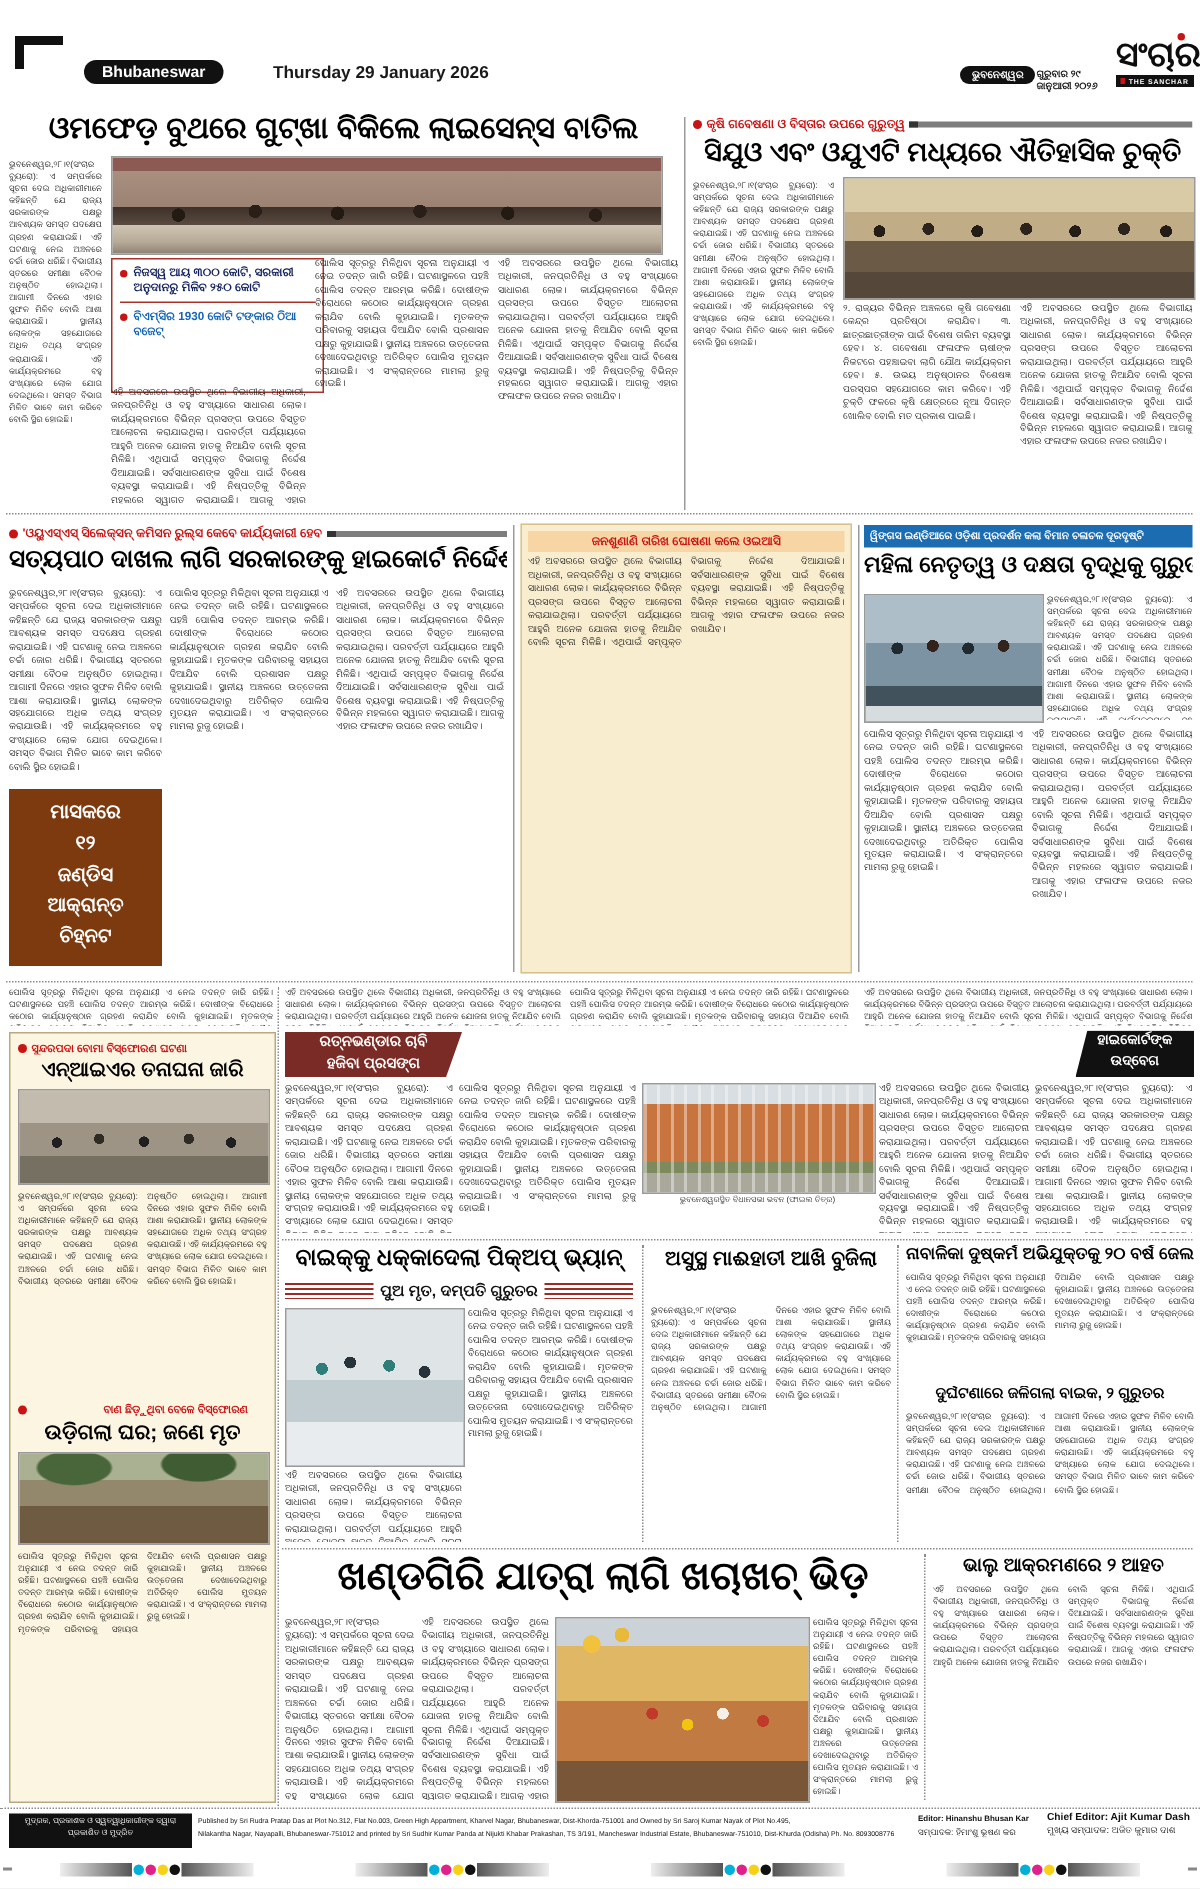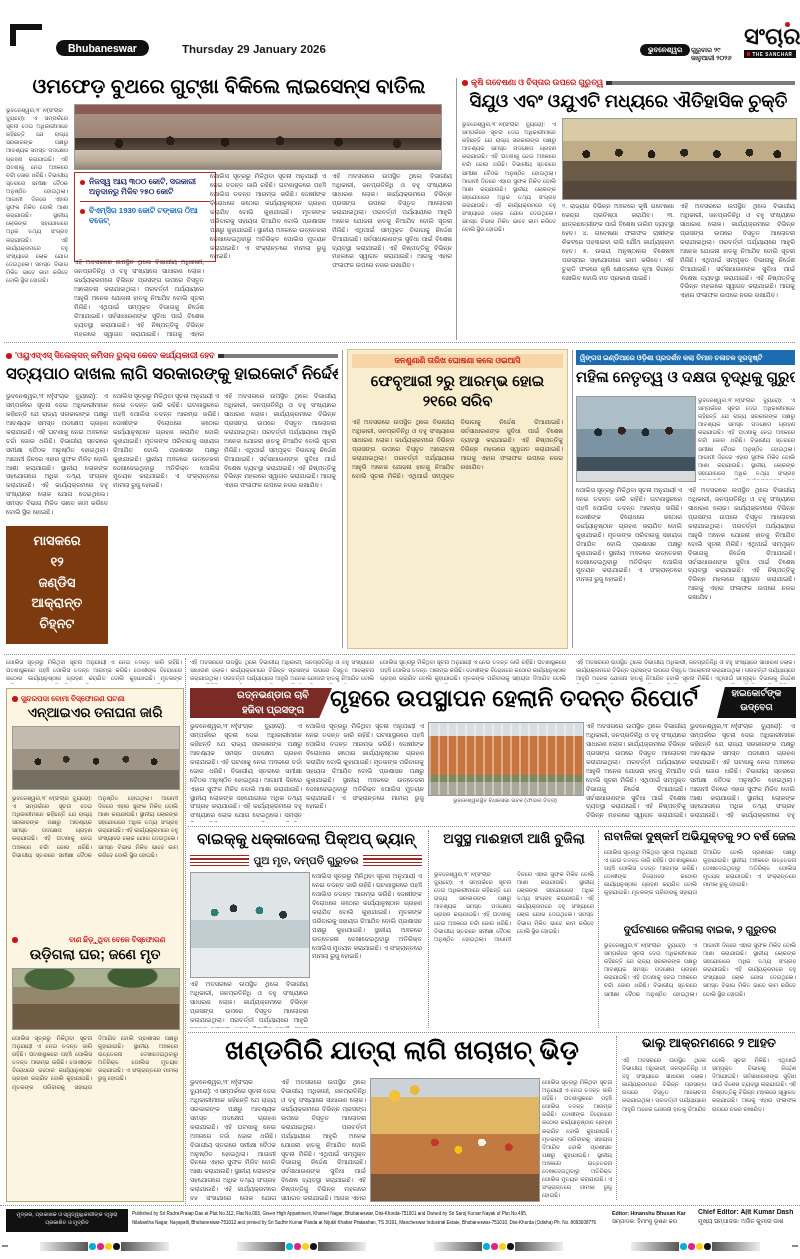--- a/index.html
+++ b/index.html
@@ -115,21 +115,20 @@
     <div>ଆକ୍ରାନ୍ତ</div>
     <div>ଚିହ୍ନଟ</div>
   </div>
   <div class="abs bt" style="left:113px;top:392px;width:106px;height:252px;">ପୋଲିସ ସୂତ୍ରରୁ ମିଳିଥିବା ସୂଚନା ଅନୁଯାୟୀ ଏ ନେଇ ତଦନ୍ତ ଜାରି ରହିଛି। ଘଟଣାସ୍ଥଳରେ ପହଞ୍ଚି ପୋଲିସ ତଦନ୍ତ ଆରମ୍ଭ କରିଛି। ଦୋଷୀଙ୍କ ବିରୋଧରେ କଠୋର କାର୍ଯ୍ୟାନୁଷ୍ଠାନ ଗ୍ରହଣ କରାଯିବ ବୋଲି କୁହାଯାଇଛି। ମୃତକଙ୍କ ପରିବାରକୁ ସହାୟତା ଦିଆଯିବ ବୋଲି ପ୍ରଶାସନ ପକ୍ଷରୁ କୁହାଯାଇଛି। ସ୍ଥାନୀୟ ଅଞ୍ଚଳରେ ଉତ୍ତେଜନା ଦେଖାଦେଇଥିବାରୁ ଅତିରିକ୍ତ ପୋଲିସ ମୁତୟନ କରାଯାଇଛି। ଏ ସଂକ୍ରାନ୍ତରେ ମାମଲା ରୁଜୁ ହୋଇଛି।</div>
   <div class="abs bt" style="left:224px;top:392px;width:112px;height:252px;">ଏହି ଅବସରରେ ଉପସ୍ଥିତ ଥିଲେ ବିଭାଗୀୟ ଅଧିକାରୀ, ଜନପ୍ରତିନିଧି ଓ ବହୁ ସଂଖ୍ୟାରେ ସାଧାରଣ ଲୋକ। କାର୍ଯ୍ୟକ୍ରମରେ ବିଭିନ୍ନ ପ୍ରସଙ୍ଗ ଉପରେ ବିସ୍ତୃତ ଆଲୋଚନା କରାଯାଇଥିଲା। ପରବର୍ତ୍ତୀ ପର୍ଯ୍ୟାୟରେ ଆହୁରି ଅନେକ ଯୋଜନା ହାତକୁ ନିଆଯିବ ବୋଲି ସୂଚନା ମିଳିଛି। ଏଥିପାଇଁ ସମ୍ପୃକ୍ତ ବିଭାଗକୁ ନିର୍ଦ୍ଦେଶ ଦିଆଯାଇଛି। ସର୍ବସାଧାରଣଙ୍କ ସୁବିଧା ପାଇଁ ବିଶେଷ ବ୍ୟବସ୍ଥା କରାଯାଇଛି। ଏହି ନିଷ୍ପତ୍ତିକୁ ବିଭିନ୍ନ ମହଲରେ ସ୍ୱାଗତ କରାଯାଇଛି। ଆଗକୁ ଏହାର ଫଳାଫଳ ଉପରେ ନଜର ରଖାଯିବ।</div>
 
   <div class="abs vr" style="left:342px;top:350px;height:298px;"></div>
 
   <div class="abs" style="left:347px;top:349px;width:221px;height:300px;background:#f8edcf;border:1px solid #d8c08e;box-sizing:border-box;padding:4px;">
     <div style="background:#f7d5a4;color:#c81414;font-weight:bold;font-size:8px;text-align:center;padding:2px 1px;white-space:nowrap;overflow:hidden;">ଜନଶୁଣାଣି ତାରିଖ ଘୋଷଣା କଲେ ଓଇଆସି</div>
-    <div class="hl" style="font-size:15px;line-height:1.35;margin-top:3px;height:44px;">ଫେବୃଆରୀ ୨ରୁ ଆରମ୍ଭ ହୋଇ ୨୧ରେ ସରିବ</div>
     <div class="bt cols2" style="height:232px;margin-top:3px;">ଏହି ଅବସରରେ ଉପସ୍ଥିତ ଥିଲେ ବିଭାଗୀୟ ଅଧିକାରୀ, ଜନପ୍ରତିନିଧି ଓ ବହୁ ସଂଖ୍ୟାରେ ସାଧାରଣ ଲୋକ। କାର୍ଯ୍ୟକ୍ରମରେ ବିଭିନ୍ନ ପ୍ରସଙ୍ଗ ଉପରେ ବିସ୍ତୃତ ଆଲୋଚନା କରାଯାଇଥିଲା। ପରବର୍ତ୍ତୀ ପର୍ଯ୍ୟାୟରେ ଆହୁରି ଅନେକ ଯୋଜନା ହାତକୁ ନିଆଯିବ ବୋଲି ସୂଚନା ମିଳିଛି। ଏଥିପାଇଁ ସମ୍ପୃକ୍ତ ବିଭାଗକୁ ନିର୍ଦ୍ଦେଶ ଦିଆଯାଇଛି। ସର୍ବସାଧାରଣଙ୍କ ସୁବିଧା ପାଇଁ ବିଶେଷ ବ୍ୟବସ୍ଥା କରାଯାଇଛି। ଏହି ନିଷ୍ପତ୍ତିକୁ ବିଭିନ୍ନ ମହଲରେ ସ୍ୱାଗତ କରାଯାଇଛି। ଆଗକୁ ଏହାର ଫଳାଫଳ ଉପରେ ନଜର ରଖାଯିବ।</div>
   </div>
 
   <div class="abs vr" style="left:572px;top:350px;height:298px;"></div>
 
   <div class="abs" style="left:576px;top:350px;width:219px;height:15px;background:#1b6cb0;color:#fff;font-weight:bold;font-size:7px;line-height:15px;padding:0 4px;white-space:nowrap;overflow:hidden;box-sizing:border-box;">ୱିଙ୍ଗସ ଇଣ୍ଡିଆରେ ଓଡ଼ିଶା ପ୍ରଦର୍ଶନ କଲା ବିମାନ ଚଳାଚଳ ଦୂରଦୃଷ୍ଟି</div>
   <div class="abs hl" style="left:576px;top:368px;width:219px;height:24px;font-size:15px;white-space:nowrap;">ମହିଳା ନେତୃତ୍ୱ ଓ ଦକ୍ଷତା ବୃଦ୍ଧିକୁ ଗୁରୁତ୍ୱ</div>
   <div class="photo" style="left:576px;top:396px;width:118px;height:84px;background:
       radial-gradient(circle 4px at 18% 42%, #1f2a30 98%, transparent),
       radial-gradient(circle 4px at 38% 40%, #32241c 98%, transparent),
@@ -169,25 +168,24 @@
         radial-gradient(ellipse 26px 12px at 22% 16%, #49663a 92%, transparent),
         radial-gradient(ellipse 26px 12px at 72% 12%, #3f5c33 92%, transparent),
         linear-gradient(180deg,#aab092 0%,#aab092 30%,#93886c 30%,#93886c 58%,#6e5b41 58%);"></div>
     <div class="bt bts cols2" style="height:148px;margin-top:4px;">ପୋଲିସ ସୂତ୍ରରୁ ମିଳିଥିବା ସୂଚନା ଅନୁଯାୟୀ ଏ ନେଇ ତଦନ୍ତ ଜାରି ରହିଛି। ଘଟଣାସ୍ଥଳରେ ପହଞ୍ଚି ପୋଲିସ ତଦନ୍ତ ଆରମ୍ଭ କରିଛି। ଦୋଷୀଙ୍କ ବିରୋଧରେ କଠୋର କାର୍ଯ୍ୟାନୁଷ୍ଠାନ ଗ୍ରହଣ କରାଯିବ ବୋଲି କୁହାଯାଇଛି। ମୃତକଙ୍କ ପରିବାରକୁ ସହାୟତା ଦିଆଯିବ ବୋଲି ପ୍ରଶାସନ ପକ୍ଷରୁ କୁହାଯାଇଛି। ସ୍ଥାନୀୟ ଅଞ୍ଚଳରେ ଉତ୍ତେଜନା ଦେଖାଦେଇଥିବାରୁ ଅତିରିକ୍ତ ପୋଲିସ ମୁତୟନ କରାଯାଇଛି। ଏ ସଂକ୍ରାନ୍ତରେ ମାମଲା ରୁଜୁ ହୋଇଛି।</div>
   </div>
 
   <div class="abs bt bts" style="left:190px;top:658px;width:184px;height:26px;">ଏହି ଅବସରରେ ଉପସ୍ଥିତ ଥିଲେ ବିଭାଗୀୟ ଅଧିକାରୀ, ଜନପ୍ରତିନିଧି ଓ ବହୁ ସଂଖ୍ୟାରେ ସାଧାରଣ ଲୋକ। କାର୍ଯ୍ୟକ୍ରମରେ ବିଭିନ୍ନ ପ୍ରସଙ୍ଗ ଉପରେ ବିସ୍ତୃତ ଆଲୋଚନା କରାଯାଇଥିଲା। ପରବର୍ତ୍ତୀ ପର୍ଯ୍ୟାୟରେ ଆହୁରି ଅନେକ ଯୋଜନା ହାତକୁ ନିଆଯିବ ବୋଲି ସୂଚନା ମିଳିଛି। ଏଥିପାଇଁ ସମ୍ପୃକ୍ତ ବିଭାଗକୁ ନିର୍ଦ୍ଦେଶ ଦିଆଯାଇଛି। ସର୍ବସାଧାରଣଙ୍କ ସୁବିଧା ପାଇଁ ବିଶେଷ ବ୍ୟବସ୍ଥା କରାଯାଇଛି। ଏହି ନିଷ୍ପତ୍ତିକୁ ବିଭିନ୍ନ ମହଲରେ ସ୍ୱାଗତ କରାଯାଇଛି। ଆଗକୁ ଏହାର ଫଳାଫଳ ଉପରେ ନଜର ରଖାଯିବ।</div>
   <div class="abs bt bts" style="left:380px;top:658px;width:186px;height:26px;">ପୋଲିସ ସୂତ୍ରରୁ ମିଳିଥିବା ସୂଚନା ଅନୁଯାୟୀ ଏ ନେଇ ତଦନ୍ତ ଜାରି ରହିଛି। ଘଟଣାସ୍ଥଳରେ ପହଞ୍ଚି ପୋଲିସ ତଦନ୍ତ ଆରମ୍ଭ କରିଛି। ଦୋଷୀଙ୍କ ବିରୋଧରେ କଠୋର କାର୍ଯ୍ୟାନୁଷ୍ଠାନ ଗ୍ରହଣ କରାଯିବ ବୋଲି କୁହାଯାଇଛି। ମୃତକଙ୍କ ପରିବାରକୁ ସହାୟତା ଦିଆଯିବ ବୋଲି ପ୍ରଶାସନ ପକ୍ଷରୁ କୁହାଯାଇଛି। ସ୍ଥାନୀୟ ଅଞ୍ଚଳରେ ଉତ୍ତେଜନା ଦେଖାଦେଇଥିବାରୁ ଅତିରିକ୍ତ ପୋଲିସ ମୁତୟନ କରାଯାଇଛି। ଏ ସଂକ୍ରାନ୍ତରେ ମାମଲା ରୁଜୁ ହୋଇଛି।</div>
   <div class="abs bt bts" style="left:576px;top:658px;width:219px;height:26px;">ଏହି ଅବସରରେ ଉପସ୍ଥିତ ଥିଲେ ବିଭାଗୀୟ ଅଧିକାରୀ, ଜନପ୍ରତିନିଧି ଓ ବହୁ ସଂଖ୍ୟାରେ ସାଧାରଣ ଲୋକ। କାର୍ଯ୍ୟକ୍ରମରେ ବିଭିନ୍ନ ପ୍ରସଙ୍ଗ ଉପରେ ବିସ୍ତୃତ ଆଲୋଚନା କରାଯାଇଥିଲା। ପରବର୍ତ୍ତୀ ପର୍ଯ୍ୟାୟରେ ଆହୁରି ଅନେକ ଯୋଜନା ହାତକୁ ନିଆଯିବ ବୋଲି ସୂଚନା ମିଳିଛି। ଏଥିପାଇଁ ସମ୍ପୃକ୍ତ ବିଭାଗକୁ ନିର୍ଦ୍ଦେଶ ଦିଆଯାଇଛି। ସର୍ବସାଧାରଣଙ୍କ ସୁବିଧା ପାଇଁ ବିଶେଷ ବ୍ୟବସ୍ଥା କରାଯାଇଛି। ଏହି ନିଷ୍ପତ୍ତିକୁ ବିଭିନ୍ନ ମହଲରେ ସ୍ୱାଗତ କରାଯାଇଛି। ଆଗକୁ ଏହାର ଫଳାଫଳ ଉପରେ ନଜର ରଖାଯିବ।</div>
 
-  <div class="abs" style="left:190px;top:688px;width:118px;height:30px;background:#7a2b25;color:#fff;text-align:center;font-weight:bold;font-size:10px;line-height:1.45;clip-path:polygon(0 0,100% 0,91% 100%,0 100%);padding-left:24px;">
+  <div class="abs" style="left:190px;top:688px;width:118px;height:30px;background:#7a2b25;color:#fff;text-align:center;font-weight:bold;font-size:10px;line-height:1.45;clip-path:polygon(0 0,100% 0,91% 100%,0 100%);">
     <div>ରତ୍ନଭଣ୍ଡାର ଚାବି</div>
     <div>ହଜିବା ପ୍ରସଙ୍ଗ</div>
   </div>
-  <div class="abs hl" style="left:314px;top:685px;width:400px;height:34px;font-size:23px;white-space:nowrap;">ଗୃହରେ ଉପସ୍ଥାପନ ହେଲାନି ତଦନ୍ତ ରିପୋର୍ଟ</div>
   <div class="abs" style="left:717px;top:687px;width:79px;height:31px;background:#111;color:#fff;text-align:center;font-weight:bold;font-size:9.3px;line-height:1.5;clip-path:polygon(10% 0,100% 0,100% 100%,0 100%);">
     <div>ହାଇକୋର୍ଟଙ୍କ</div>
     <div>ଉଦ୍‌ବେଗ</div>
   </div>
 
   <div class="abs bt" style="left:190px;top:722px;width:112px;height:100px;">ଭୁବନେଶ୍ୱର,୨୮।୧(ସଂଚାର ବ୍ୟୁରୋ): ଏ ସମ୍ପର୍କରେ ସୂଚନା ଦେଇ ଅଧିକାରୀମାନେ କହିଛନ୍ତି ଯେ ରାଜ୍ୟ ସରକାରଙ୍କ ପକ୍ଷରୁ ଆବଶ୍ୟକ ସମସ୍ତ ପଦକ୍ଷେପ ଗ୍ରହଣ କରାଯାଇଛି। ଏହି ଘଟଣାକୁ ନେଇ ଅଞ୍ଚଳରେ ଚର୍ଚ୍ଚା ଜୋର ଧରିଛି। ବିଭାଗୀୟ ସ୍ତରରେ ସମୀକ୍ଷା ବୈଠକ ଅନୁଷ୍ଠିତ ହୋଇଥିଲା। ଆଗାମୀ ଦିନରେ ଏହାର ସୁଫଳ ମିଳିବ ବୋଲି ଆଶା କରାଯାଉଛି। ସ୍ଥାନୀୟ ଲୋକଙ୍କ ସହଯୋଗରେ ଅଧିକ ତଥ୍ୟ ସଂଗ୍ରହ କରାଯାଉଛି। ଏହି କାର୍ଯ୍ୟକ୍ରମରେ ବହୁ ସଂଖ୍ୟାରେ ଲୋକ ଯୋଗ ଦେଇଥିଲେ। ସମସ୍ତ ବିଭାଗ ମିଳିତ ଭାବେ କାମ କରିବେ ବୋଲି ସ୍ଥିର ହୋଇଛି।</div>
   <div class="abs bt" style="left:306px;top:722px;width:118px;height:100px;">ପୋଲିସ ସୂତ୍ରରୁ ମିଳିଥିବା ସୂଚନା ଅନୁଯାୟୀ ଏ ନେଇ ତଦନ୍ତ ଜାରି ରହିଛି। ଘଟଣାସ୍ଥଳରେ ପହଞ୍ଚି ପୋଲିସ ତଦନ୍ତ ଆରମ୍ଭ କରିଛି। ଦୋଷୀଙ୍କ ବିରୋଧରେ କଠୋର କାର୍ଯ୍ୟାନୁଷ୍ଠାନ ଗ୍ରହଣ କରାଯିବ ବୋଲି କୁହାଯାଇଛି। ମୃତକଙ୍କ ପରିବାରକୁ ସହାୟତା ଦିଆଯିବ ବୋଲି ପ୍ରଶାସନ ପକ୍ଷରୁ କୁହାଯାଇଛି। ସ୍ଥାନୀୟ ଅଞ୍ଚଳରେ ଉତ୍ତେଜନା ଦେଖାଦେଇଥିବାରୁ ଅତିରିକ୍ତ ପୋଲିସ ମୁତୟନ କରାଯାଇଛି। ଏ ସଂକ୍ରାନ୍ତରେ ମାମଲା ରୁଜୁ ହୋଇଛି।</div>
   <div class="photo" style="left:428px;top:722px;width:154px;height:72px;background:
       repeating-linear-gradient(90deg, rgba(255,255,255,.4) 0 2px, transparent 2px 9px),
       linear-gradient(180deg,#d9dee2 0%,#d9dee2 18%,#c8743f 18%,#c8743f 72%,#7d8a5e 72%,#7d8a5e 82%,#a9a89b 82%);"></div>

